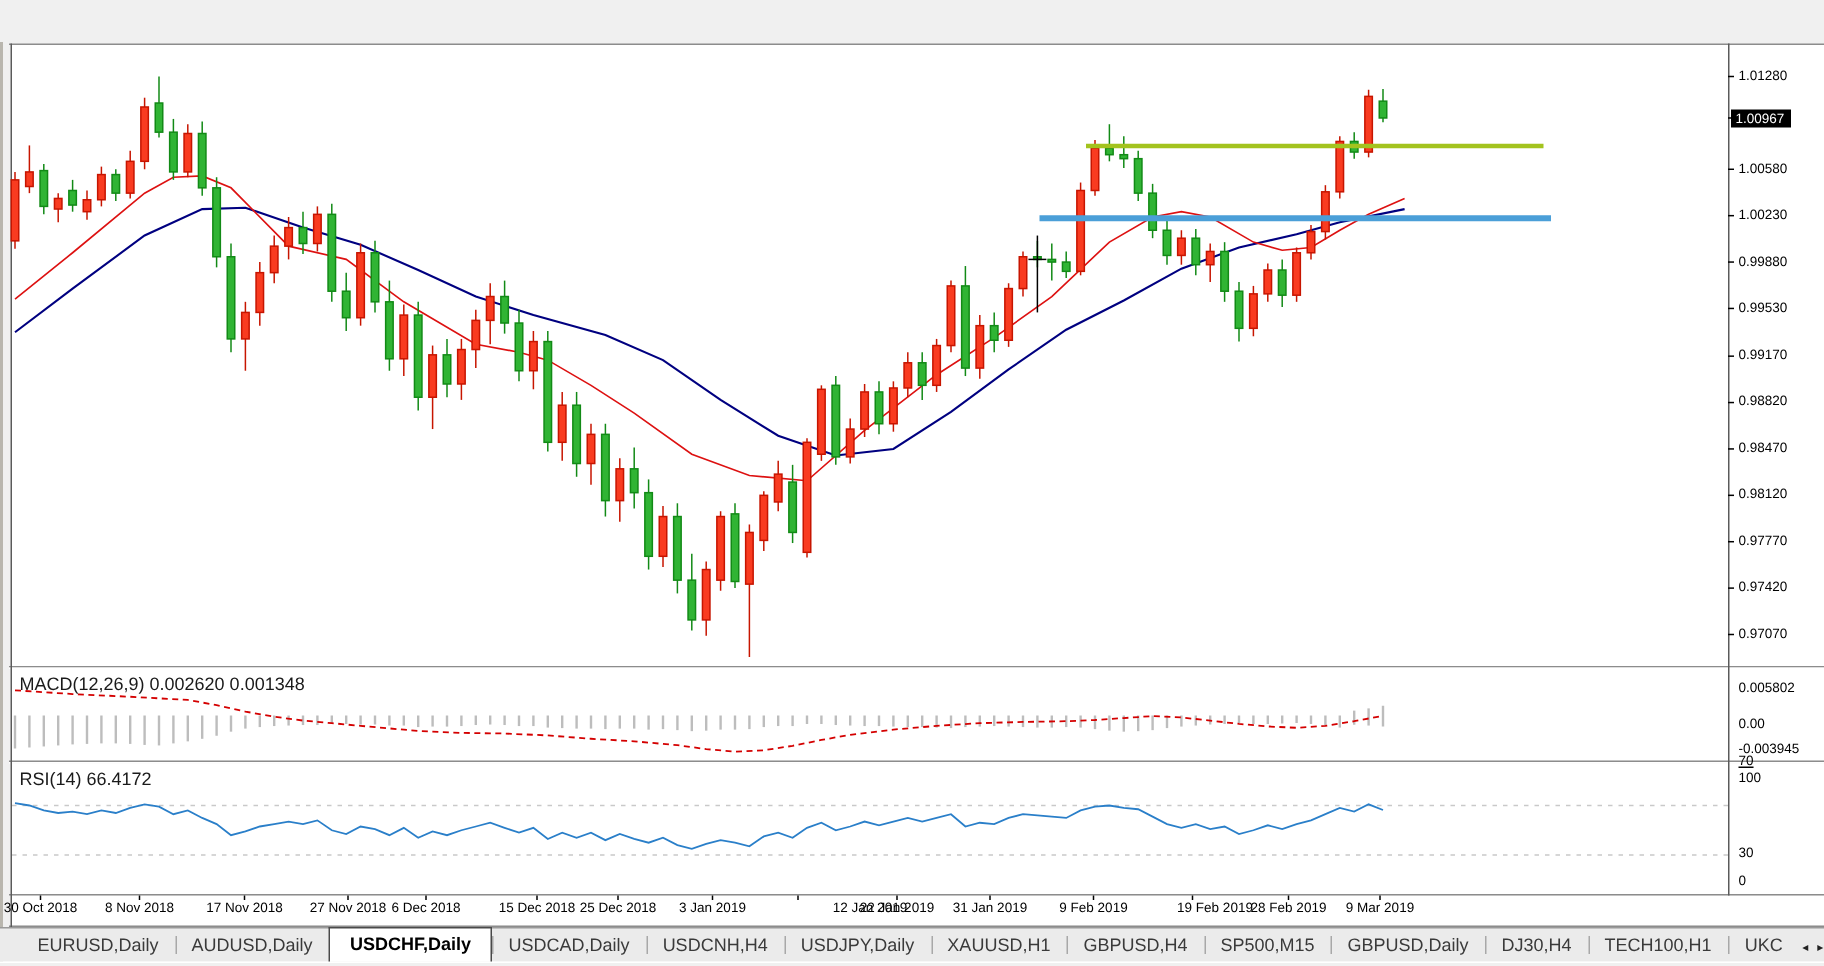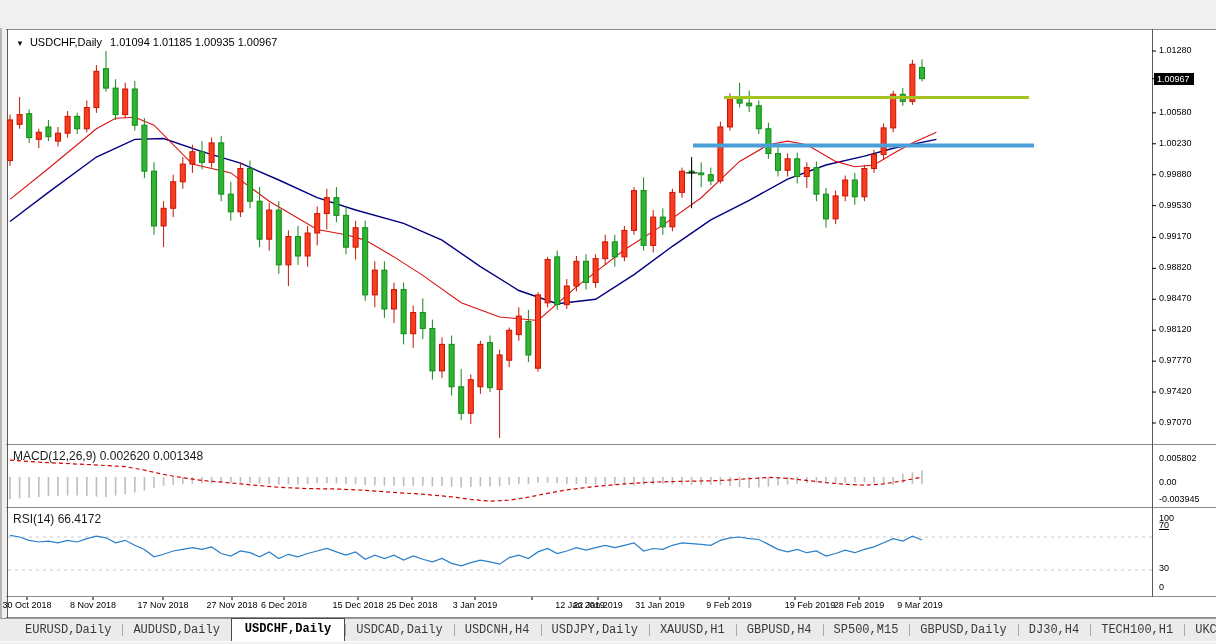--- a/index.html
+++ b/index.html
@@ -19,21 +19,21 @@
   #title-row{position:absolute;left:16px;top:36px;font-size:11px;color:#000;}
   #title-row .tri{display:inline-block;font-size:8px;margin-right:6px;color:#111;}
   #title-row b{font-weight:400;}
   #title-row .ohlc{margin-left:8px;}
   .pane-label{position:absolute;font-size:12px;color:#1a1a1a;}
   
   .ax-label{position:absolute;left:1159px;font-size:9px;color:#000;white-space:nowrap;}
   .ax-label.cur{left:1154px;background:#000;color:#fff;padding:1px 4px 1px 3px;}
   .date-label{position:absolute;top:600px;font-size:9px;color:#000;white-space:nowrap;transform:translateX(-50%);}
   
-  #tab-bar{position:absolute;left:0;top:618px;width:1216px;height:23px;background:#ebebeb;border-top:1px solid #9a9a9a;display:flex;align-items:flex-end;padding-left:14px;box-sizing:border-box;font-family:Liberation Mono, monospace;}
+  #tab-bar{position:absolute;left:0;top:618px;width:1216px;height:23px;background:#ebebeb;border-top:1px solid #9a9a9a;display:flex;align-items:flex-end;padding-left:14px;box-sizing:border-box;}
   .tab{font-size:12px;color:#3a3a3a;padding:3px 11px 4px 11px;white-space:nowrap;position:relative;cursor:default;}
   .tab:not(.active):not(:first-child)::before{content:"";position:absolute;left:0;top:4px;bottom:5px;width:1px;background:#a8a8a8;}
   .tab.active{background:#fff;border:1px solid #4a4a4a;border-bottom:none;font-weight:700;color:#000;padding:3px 13px 5px 13px;z-index:2;}
   .tab-arrows{margin-left:2px;font-size:8px;color:#222;letter-spacing:6px;padding-bottom:5px;}
   #bottom-strip{position:absolute;left:0;top:641px;width:1216px;height:3px;background:#f0f0f0;border-top:1px solid #fff;}
   svg{position:absolute;left:0;top:0;pointer-events:none;}
 </style>
 </head>
 <body>
 
@@ -49,23 +49,20 @@
   <div class="hline-sep" style="left:6px;top:29px;width:1210px;"></div>
   <div class="hline-sep" style="left:6px;top:444px;width:1210px;"></div>
   <div class="hline-lite" style="left:6px;top:445px;width:1210px;"></div>
   <div class="hline-sep" style="left:6px;top:507px;width:1210px;"></div>
   <div class="hline-lite" style="left:6px;top:508px;width:1210px;"></div>
   <div class="hline-sep" style="left:6px;top:596px;width:1210px;"></div>
   <div class="hline-sep" style="left:6px;top:617px;width:1210px;"></div>
   <div class="vline-sep" style="left:7px;top:29px;height:589px;"></div>
   <div class="vline-sep" style="left:1152px;top:29px;height:568px;"></div>
 
-  <div id="title-row">
-    <span class="tri">▼</span><b>USDCHF,Daily</b><span class="ohlc">1.01094 1.01185 1.00935 1.00967</span>
-  </div>
 
   <div class="pane-label" style="left:13px;top:449px;">MACD(12,26,9) 0.002620 0.001348</div>
   <div class="pane-label" style="left:13px;top:512px;">RSI(14) 66.4172</div>
 
   <svg id="plot" width="1216" height="644">
       <polyline stroke="#000080" stroke-width="1.4" points="10.0,221.5 48.4,192.4 96.4,157.0 134.8,139.4 163.6,138.5 202.0,151.7 240.4,163.2 278.8,180.0 317.2,197.7 355.6,210.0 403.6,223.3 442.0,240.1 480.4,266.6 518.8,290.5 557.2,303.7 595.6,299.3 634.0,274.6 672.4,246.3 710.8,219.8 749.2,200.3 787.6,179.1 826.0,165.0 864.4,156.1 893.2,148.2 936.4,139.4" fill="none"></polyline>
       <polyline stroke="#dd1111" stroke-width="1.1" points="10.0,199.4 48.4,168.5 96.4,128.8 115.6,118.2 134.8,117.3 154.0,125.2 192.4,164.1 230.8,172.9 269.2,201.2 317.2,229.5 346.0,234.8 365.2,240.1 394.0,256.9 422.8,275.4 461.2,302.8 499.6,317.0 538.0,320.5 576.4,286.9 624.4,249.8 662.8,225.1 701.2,197.7 739.6,161.4 768.4,144.7 787.6,141.1 806.8,144.7 835.6,161.4 854.8,166.8 874.0,165.0 893.2,153.5 912.4,142.9 936.4,132.3" fill="none"></polyline>
       <line x1="10" y1="114.61919999999887" x2="10" y2="165.8679999999991" stroke="#c71500" stroke-width="1"></line>
       <rect x="7.5" y="119.92080000000026" width="5" height="40.64559999999945" fill="#f93b20" stroke="#c71500" stroke-width="1"></rect>
       <line x1="19.6" y1="96.94719999999887" x2="19.6" y2="128.7567999999993" stroke="#c71500" stroke-width="1"></line>
@@ -405,21 +402,21 @@
       <div class="ax-label" style="top: 324.218px;">0.98120</div>
       <div class="ax-label" style="top: 355.144px;">0.97770</div>
       <div class="ax-label" style="top: 386.07px;">0.97420</div>
       <div class="ax-label" style="top: 416.996px;">0.97070</div>
     </div>
 
   <div class="ax-label" style="top:453px;">0.005802</div>
   <div class="ax-label" style="top:477px;">0.00</div>
   <div class="ax-label" style="top:494px;">-0.003945</div>
   <div class="ax-label" style="top:513px;">100</div>
-  <div class="ax-label" style="top:520px;text-decoration:underline;">70</div>
+  <div class="ax-label" style="top:502px;text-decoration:underline;">70</div>
   <div class="ax-label" style="top:563px;">30</div>
   <div class="ax-label" style="top:582px;">0</div>
 
   <div id="date-axis">
       <div class="date-label" style="left: 27px;">30 Oct 2018</div>
       <div class="date-label" style="left: 93px;">8 Nov 2018</div>
       <div class="date-label" style="left: 163px;">17 Nov 2018</div>
       <div class="date-label" style="left: 232px;">27 Nov 2018</div>
       <div class="date-label" style="left: 284px;">6 Dec 2018</div>
       <div class="date-label" style="left: 358px;">15 Dec 2018</div>

